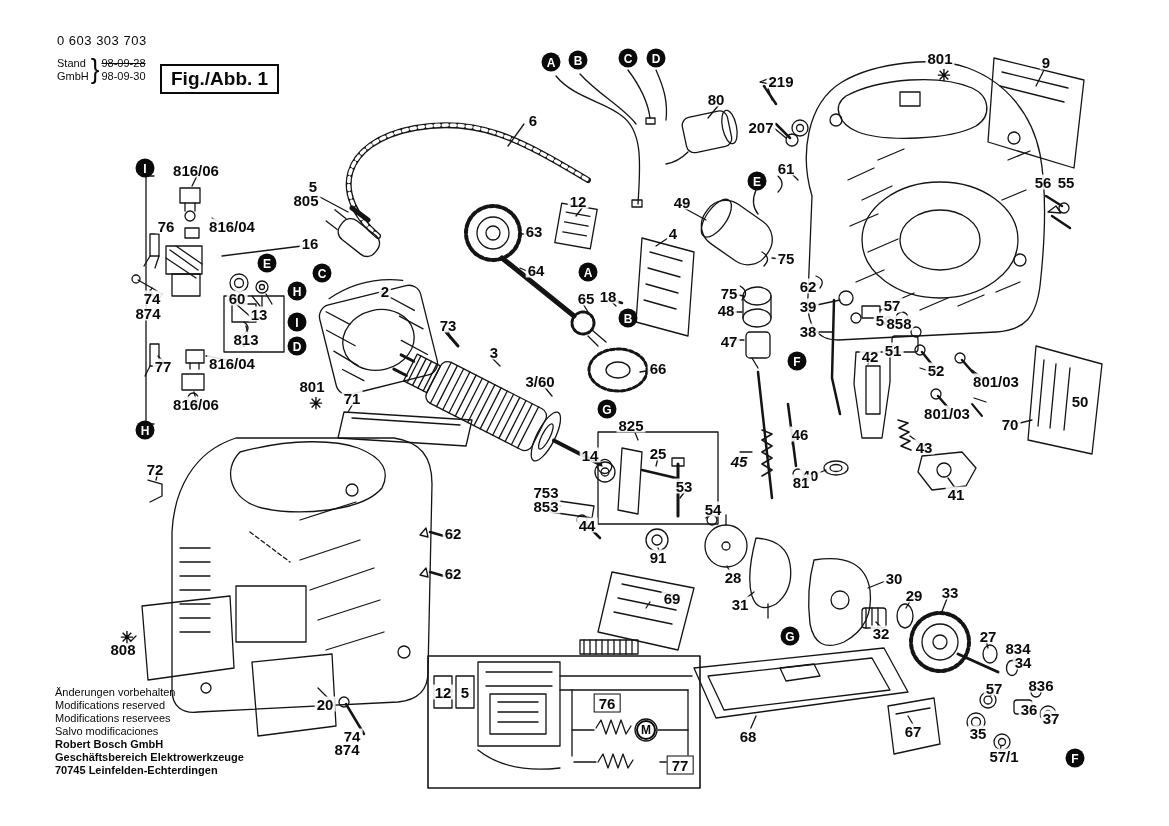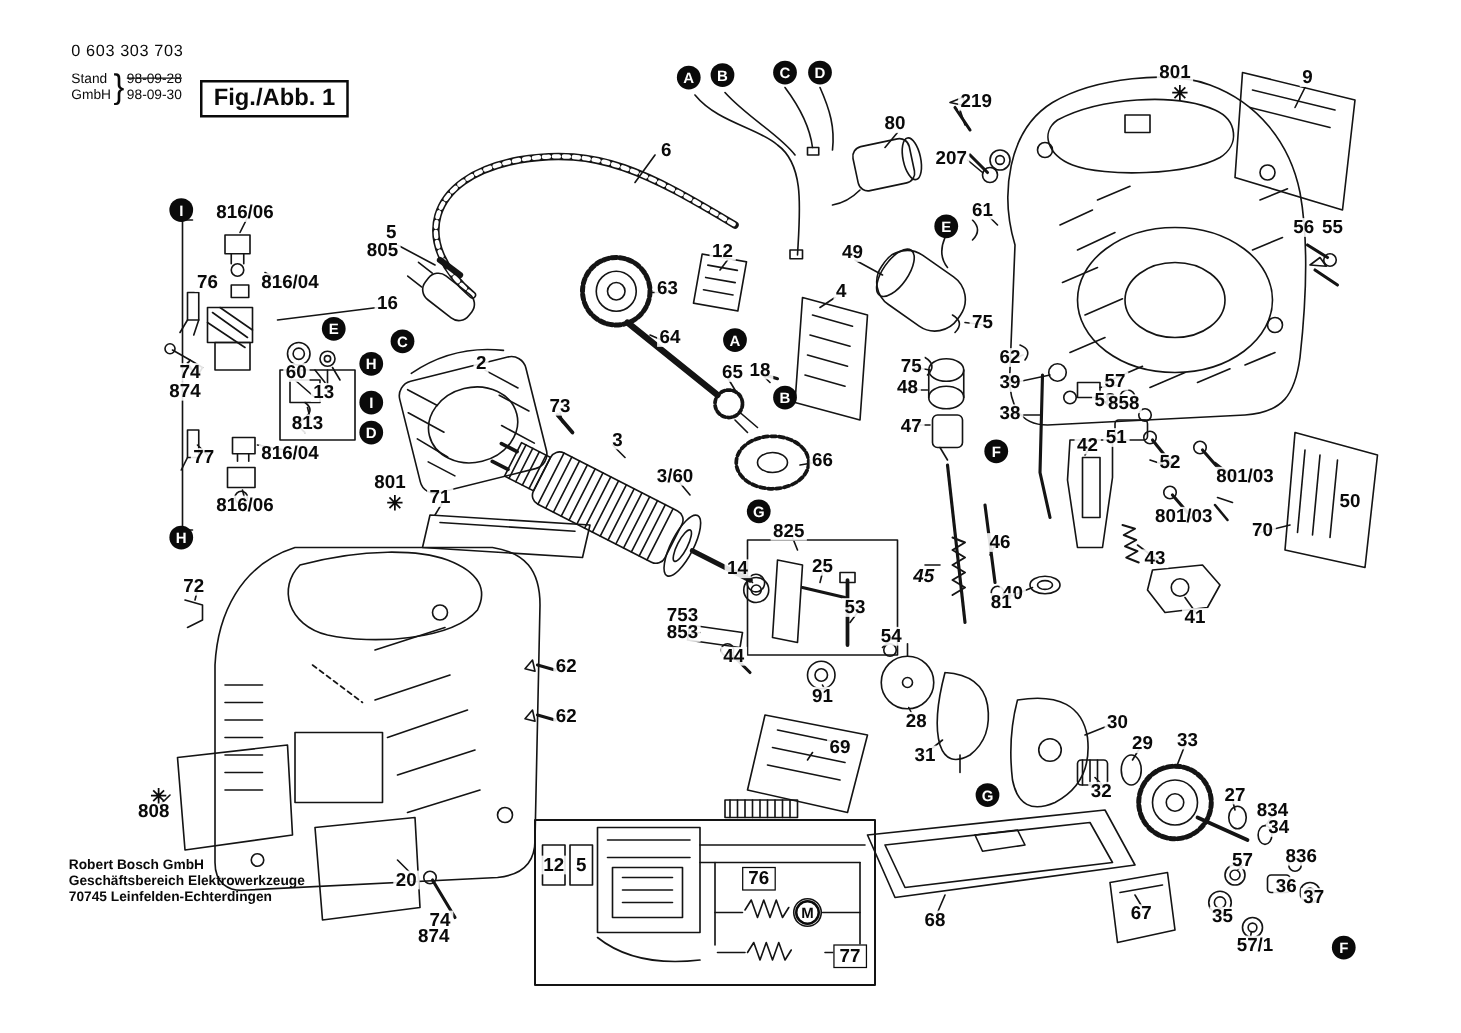--- a/index.html
+++ b/index.html
@@ -435,20 +435,26 @@
       <div class="brace">}</div>
       <div class="val-col">
         <div class="struck">98-09-28</div>
         <div>98-09-30</div>
       </div>
     </div>
   </div>
   <div class="figbox">Fig./Abb. 1</div>
 
   <div class="ftr">
+    <div id="footer-notices">
+        <div>Änderungen vorbehalten</div>
+        <div>Modifications reserved</div>
+        <div>Modifications reservees</div>
+        <div>Salvo modificaciones</div>
+      </div>
     <div id="footer-company" class="company">
         <div>Robert Bosch GmbH</div>
         <div>Geschäftsbereich Elektrowerkzeuge</div>
         <div>70745 Leinfelden-Echterdingen</div>
       </div>
   </div>
 
 </div>
 
 </body></html>

